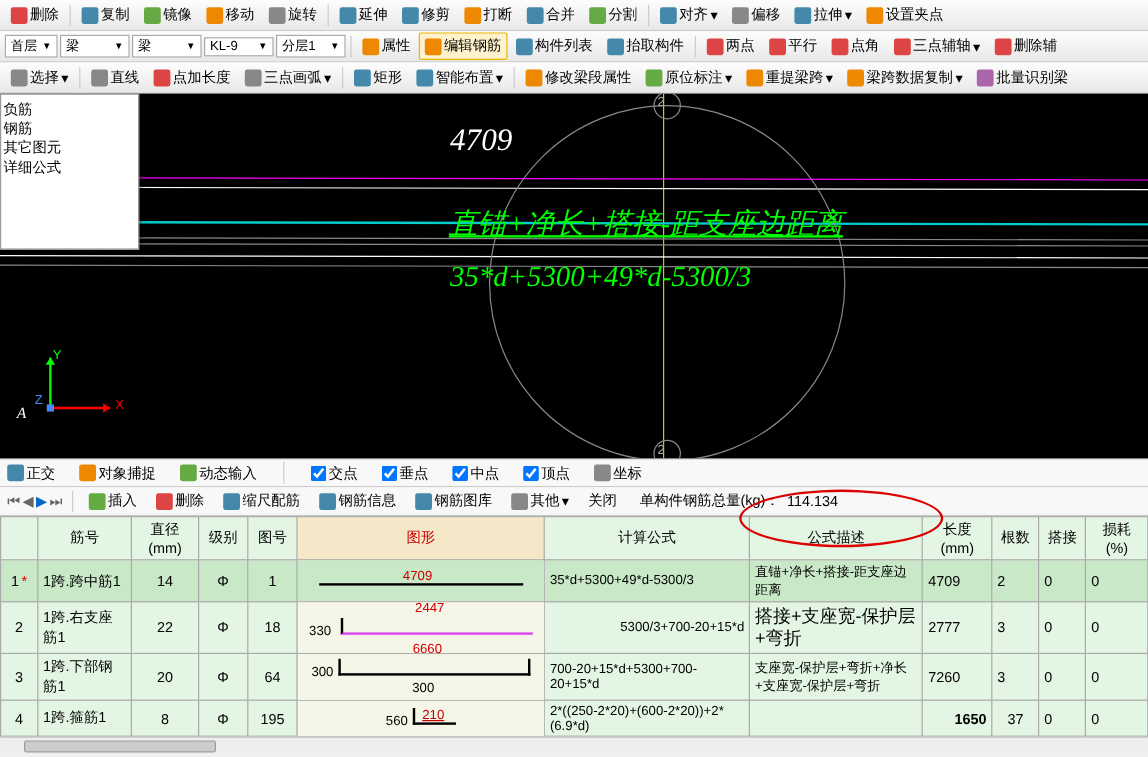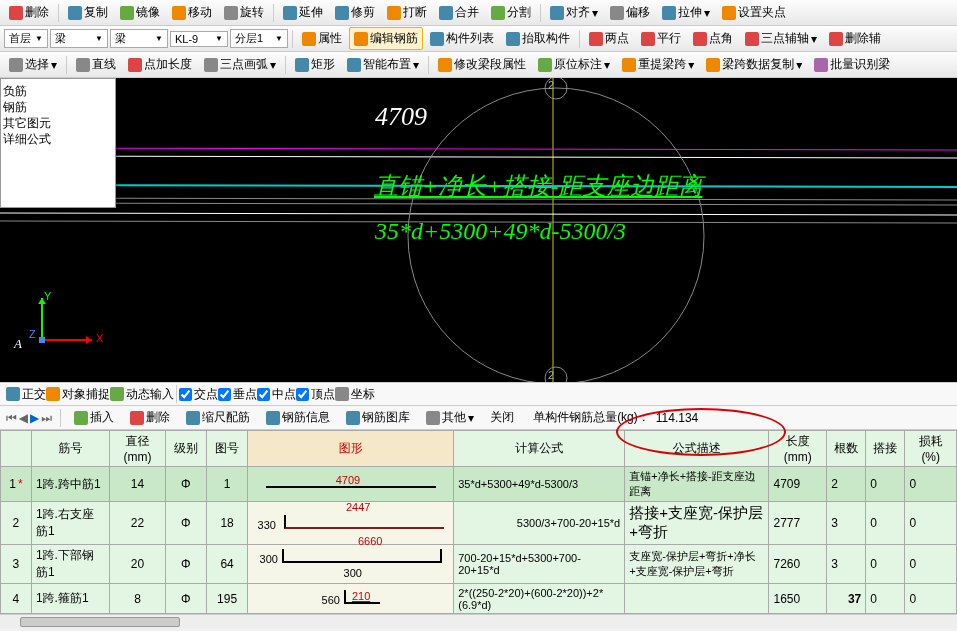--- a/index.html
+++ b/index.html
@@ -18,41 +18,41 @@
 
 .canvas-wrap { position: relative; height: 304px; background: #000; overflow: hidden; }
 .canvas-wrap svg { position: absolute; top: 0; left: 0; }
 
 
 .ctrl-panel { position: absolute; top: 0; left: 0; width: 116px; background: #fff; border: 1px solid #999; box-shadow: 2px 2px 4px rgba(0,0,0,.3); }
 .ctrl-panel .hdr { background: linear-gradient(#e8e8e8, #d0d0d0); padding: 3px 6px; font-size: 12px; }
 .ctrl-panel .body { padding: 4px 2px 60px 2px; font-size: 12px; line-height: 16px; }
 
 
-.snapbar { display: flex; align-items: center; height: 24px; background: #f8f8f8; border-top: 1px solid #ccc; border-bottom: 1px solid #ccc; padding: 0 6px; gap: 0; font-size: 12px; }
+.snapbar { display: flex; align-items: center; height: 24px; background: #f8f8f8; border-top: 1px solid #ccc; border-bottom: 1px solid #ccc; padding: 0 6px; gap: 20px; font-size: 12px; }
 .snapbar .chk { display: inline-flex; align-items: center; gap: 2px; }
 
 
 .tabbar { height: 24px; display: flex; align-items: center; border-bottom: 1px solid #ccc; background: #f8f8f8; padding: 0 6px; gap: 6px; font-size: 12px; }
 .tabbar .nav { display: inline-flex; gap: 2px; }
 .tabbar .nav span { cursor: pointer; color: #666; }
 
 .grid { border-collapse: collapse; width: 100%; font-size: 12px; }
 .grid th, .grid td { border: 1px solid #aaa; padding: 2px 4px; text-align: center; background: #e3f5e3; vertical-align: middle; height: 30px; }
 .grid th { background: #e3f5e3; font-weight: normal; }
 .grid tr.sel td, .grid tr.sel th.rownum { background: #c8e8c8; }
 .grid th.rownum { background: #e3f5e3; width: 24px; }
 .grid .mark { color: #d00; margin-left: 2px; }
 .grid td.fig { background: #f5f5e8; position: relative; }
 
 .ring { position: absolute; border: 2px solid #d00; border-radius: 50%; pointer-events: none; }
 
 
 .shape-line { display: inline-block; width: 170px; height: 1px; border-top: 2px solid #000; position: relative; }
-.shape-l { display: inline-block; width: 160px; height: 14px; border-left: 2px solid #000; border-bottom: 2px solid #7f1d1d; position: relative; }
+.shape-l { display: inline-block; width: 160px; height: 14px; border-left: 2px solid #000; border-bottom: 2px solid #d946ef; position: relative; }
 .shape-u { display: inline-block; width: 160px; height: 14px; border-left: 2px solid #000; border-bottom: 2px solid #000; border-right: 2px solid #000; position: relative; }
 .shape-hook { display: inline-block; width: 36px; height: 14px; border: 2px solid #000; border-top: none; border-right: none; position: relative; }
 .flab { position: absolute; font-size: 11px; color: #c00; }
 .flab.k { color: #000; }
 
 .scroll-x { height: 14px; background: #eee; border-top: 1px solid #ccc; position: relative; }
 .scroll-x .thumb { position: absolute; left: 20px; top: 2px; width: 160px; height: 10px; background: #ccc; border: 1px solid #999; border-radius: 2px; }
 </style>
 </head>
 <body>
@@ -381,39 +381,39 @@
           <td style="text-align: left;">3</td>
           <td style="text-align: left;">0</td>
           <td style="text-align: left;">0</td>
         </tr>
         <tr>
           <th class="rownum">3</th>
           <td style="text-align: left;">1跨.下部钢筋1</td>
           <td style="text-align: center;">20</td>
           <td style="text-align: center;">Φ</td>
           <td style="text-align: center;">64</td>
-          <td class="fig"><span class="flab k" style="position:static;margin-right:4px">300</span><span class="shape-u"><span class="flab" style="left:74px;top:-14px">6660</span></span><span class="flab k" style="position:static;margin-left:4px">300</span></td>
+          <td class="fig"><span class="flab k" style="position:static;margin-right:4px">300</span><span class="shape-u"><span class="flab" style="left:60px;top:-14px">6660</span></span><span class="flab k" style="position:static;margin-left:4px">300</span></td>
           <td style="text-align: left; font-size: 11px;">700-20+15*d+5300+700-20+15*d</td>
           <td style="text-align: left; font-size: 11px;">支座宽-保护层+弯折+净长+支座宽-保护层+弯折</td>
           <td style="text-align: left;">7260</td>
           <td style="text-align: left;">3</td>
           <td style="text-align: left;">0</td>
           <td style="text-align: left;">0</td>
         </tr>
         <tr>
           <th class="rownum">4</th>
           <td style="text-align: left;">1跨.箍筋1</td>
           <td style="text-align: center;">8</td>
           <td style="text-align: center;">Φ</td>
           <td style="text-align: center;">195</td>
           <td class="fig"><span class="flab k" style="position:static;margin-right:4px">560</span><span class="shape-hook"><span class="flab" style="left:6px;top:0px;text-decoration:underline">210</span></span></td>
           <td style="text-align: left; font-size: 11px;">2*((250-2*20)+(600-2*20))+2*(6.9*d)</td>
           <td style="text-align: left; font-size: 11px;"></td>
-          <td style="text-align: left;">1650</td>
-          <td style="text-align: right; font-weight: bold;">37</td>
+          <td style="text-align: right; font-weight: bold;">1650</td>
+          <td style="text-align: center;">37</td>
           <td style="text-align: left;">0</td>
           <td style="text-align: left;">0</td>
         </tr>
       </tbody>
 </table>
 <div class="ring" style="left:616px;top:-22px;width:170px;height:48px"></div>
 </div>
 <div class="scroll-x">
     <div class="thumb"></div>
   </div>

